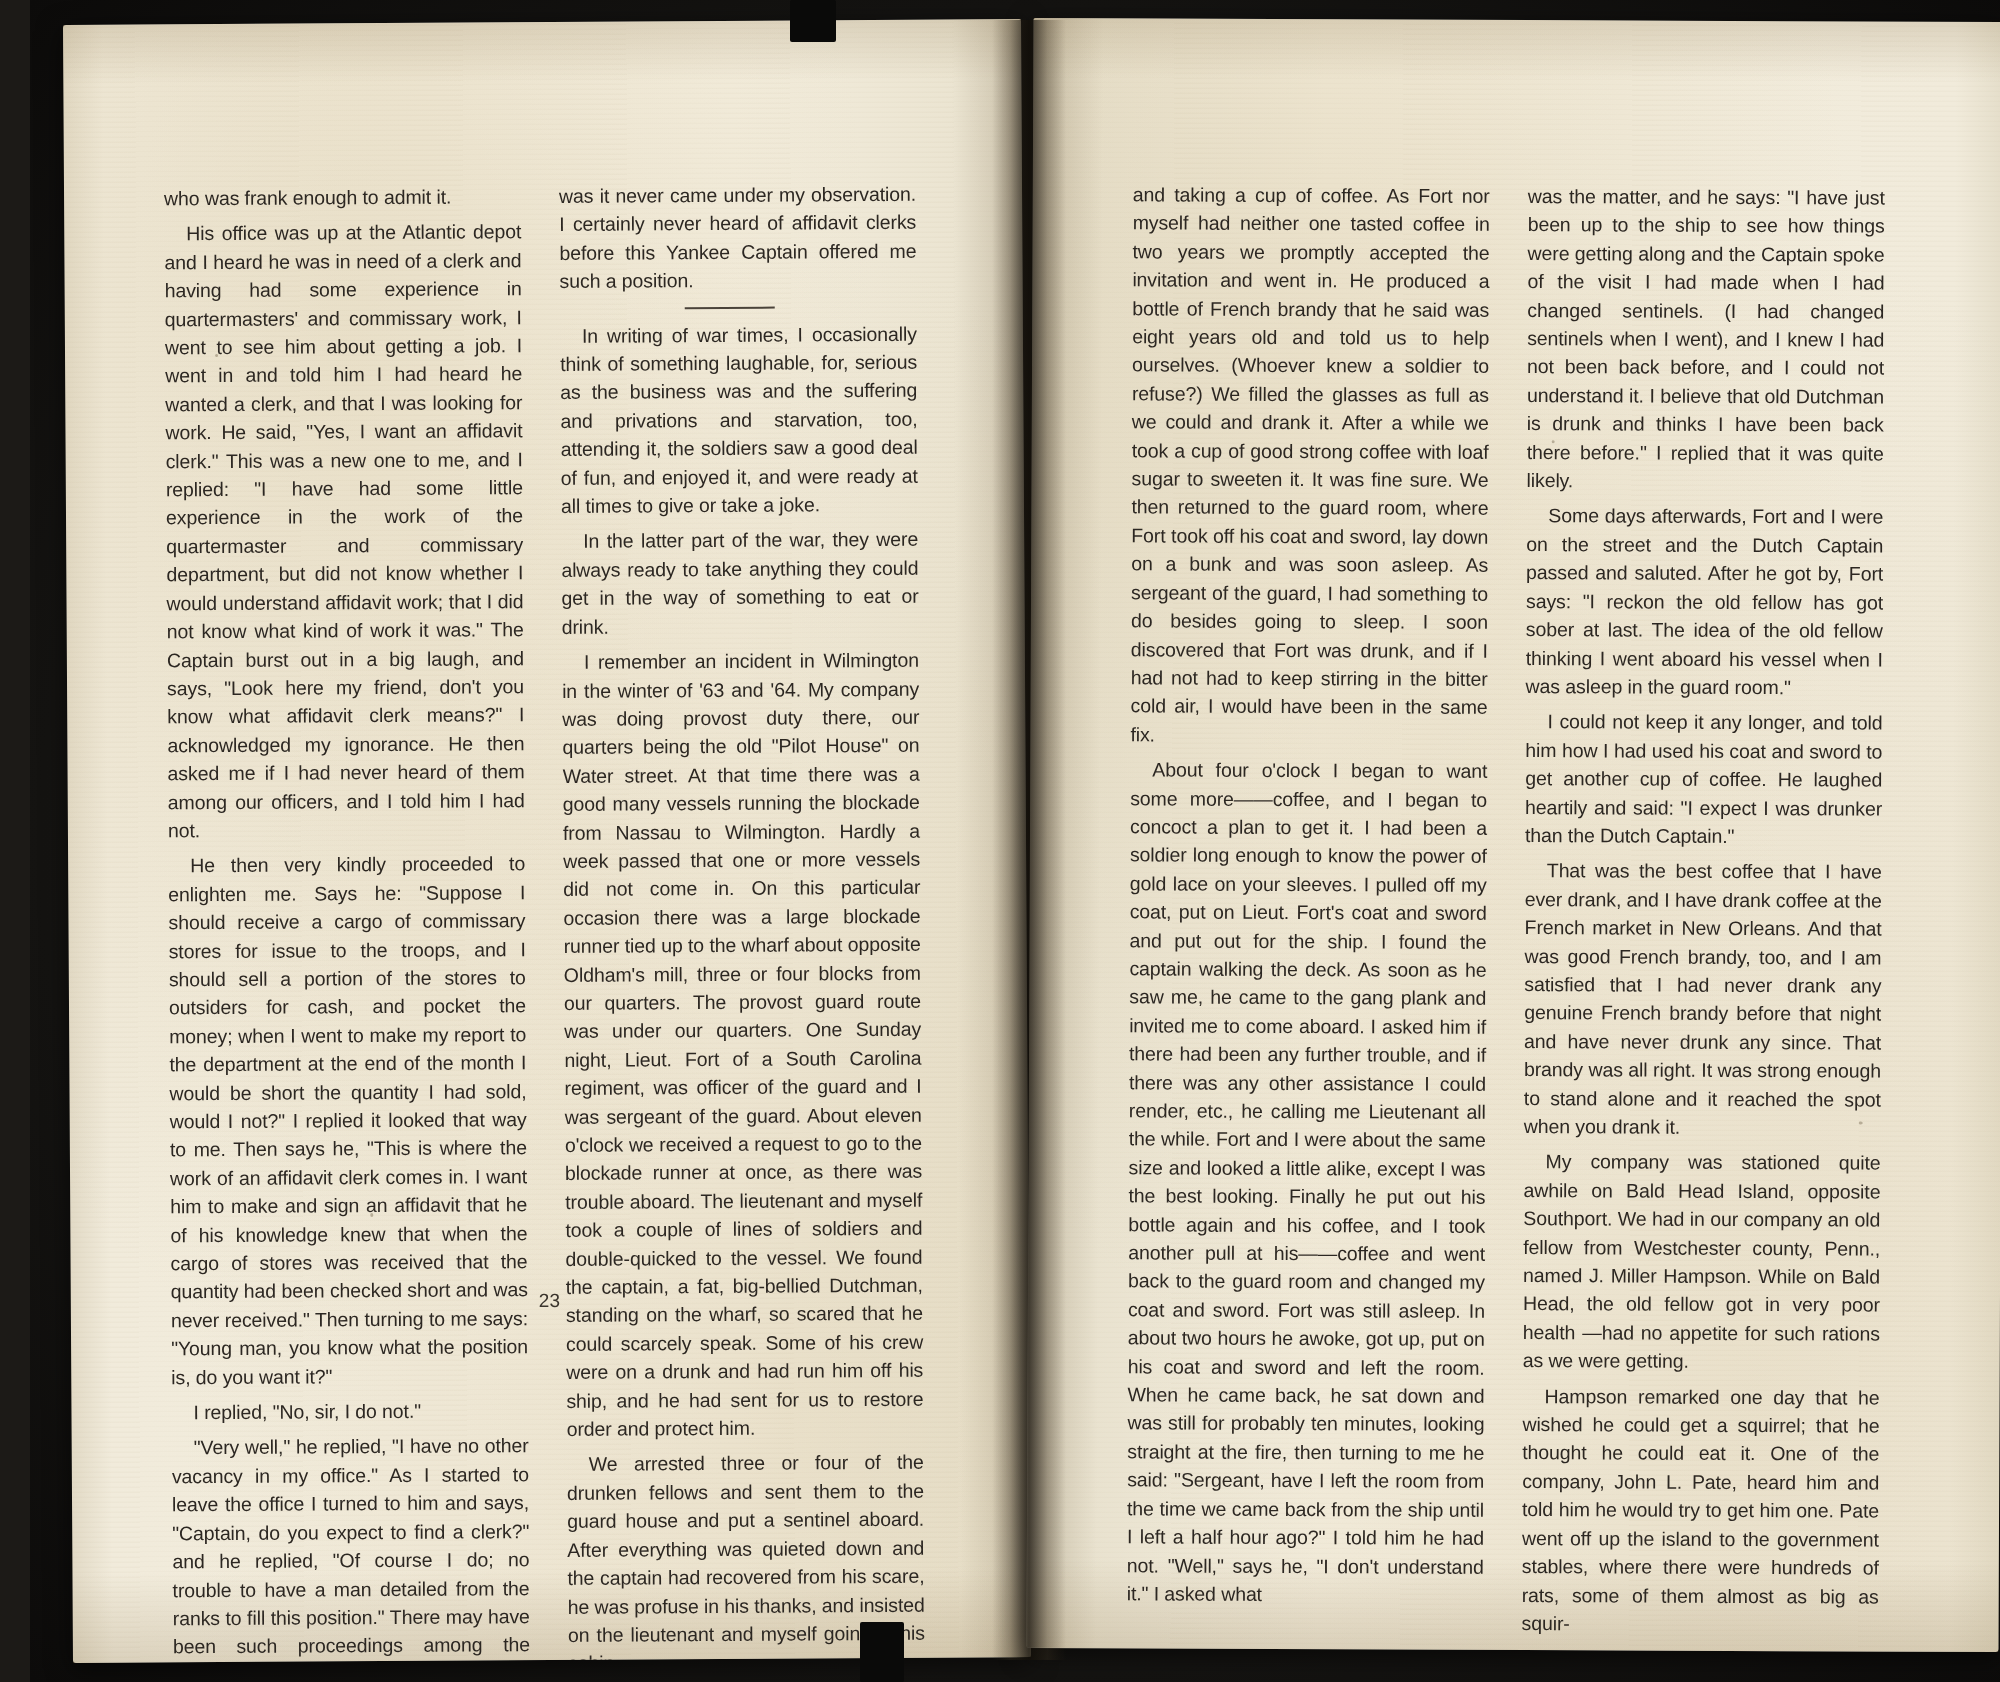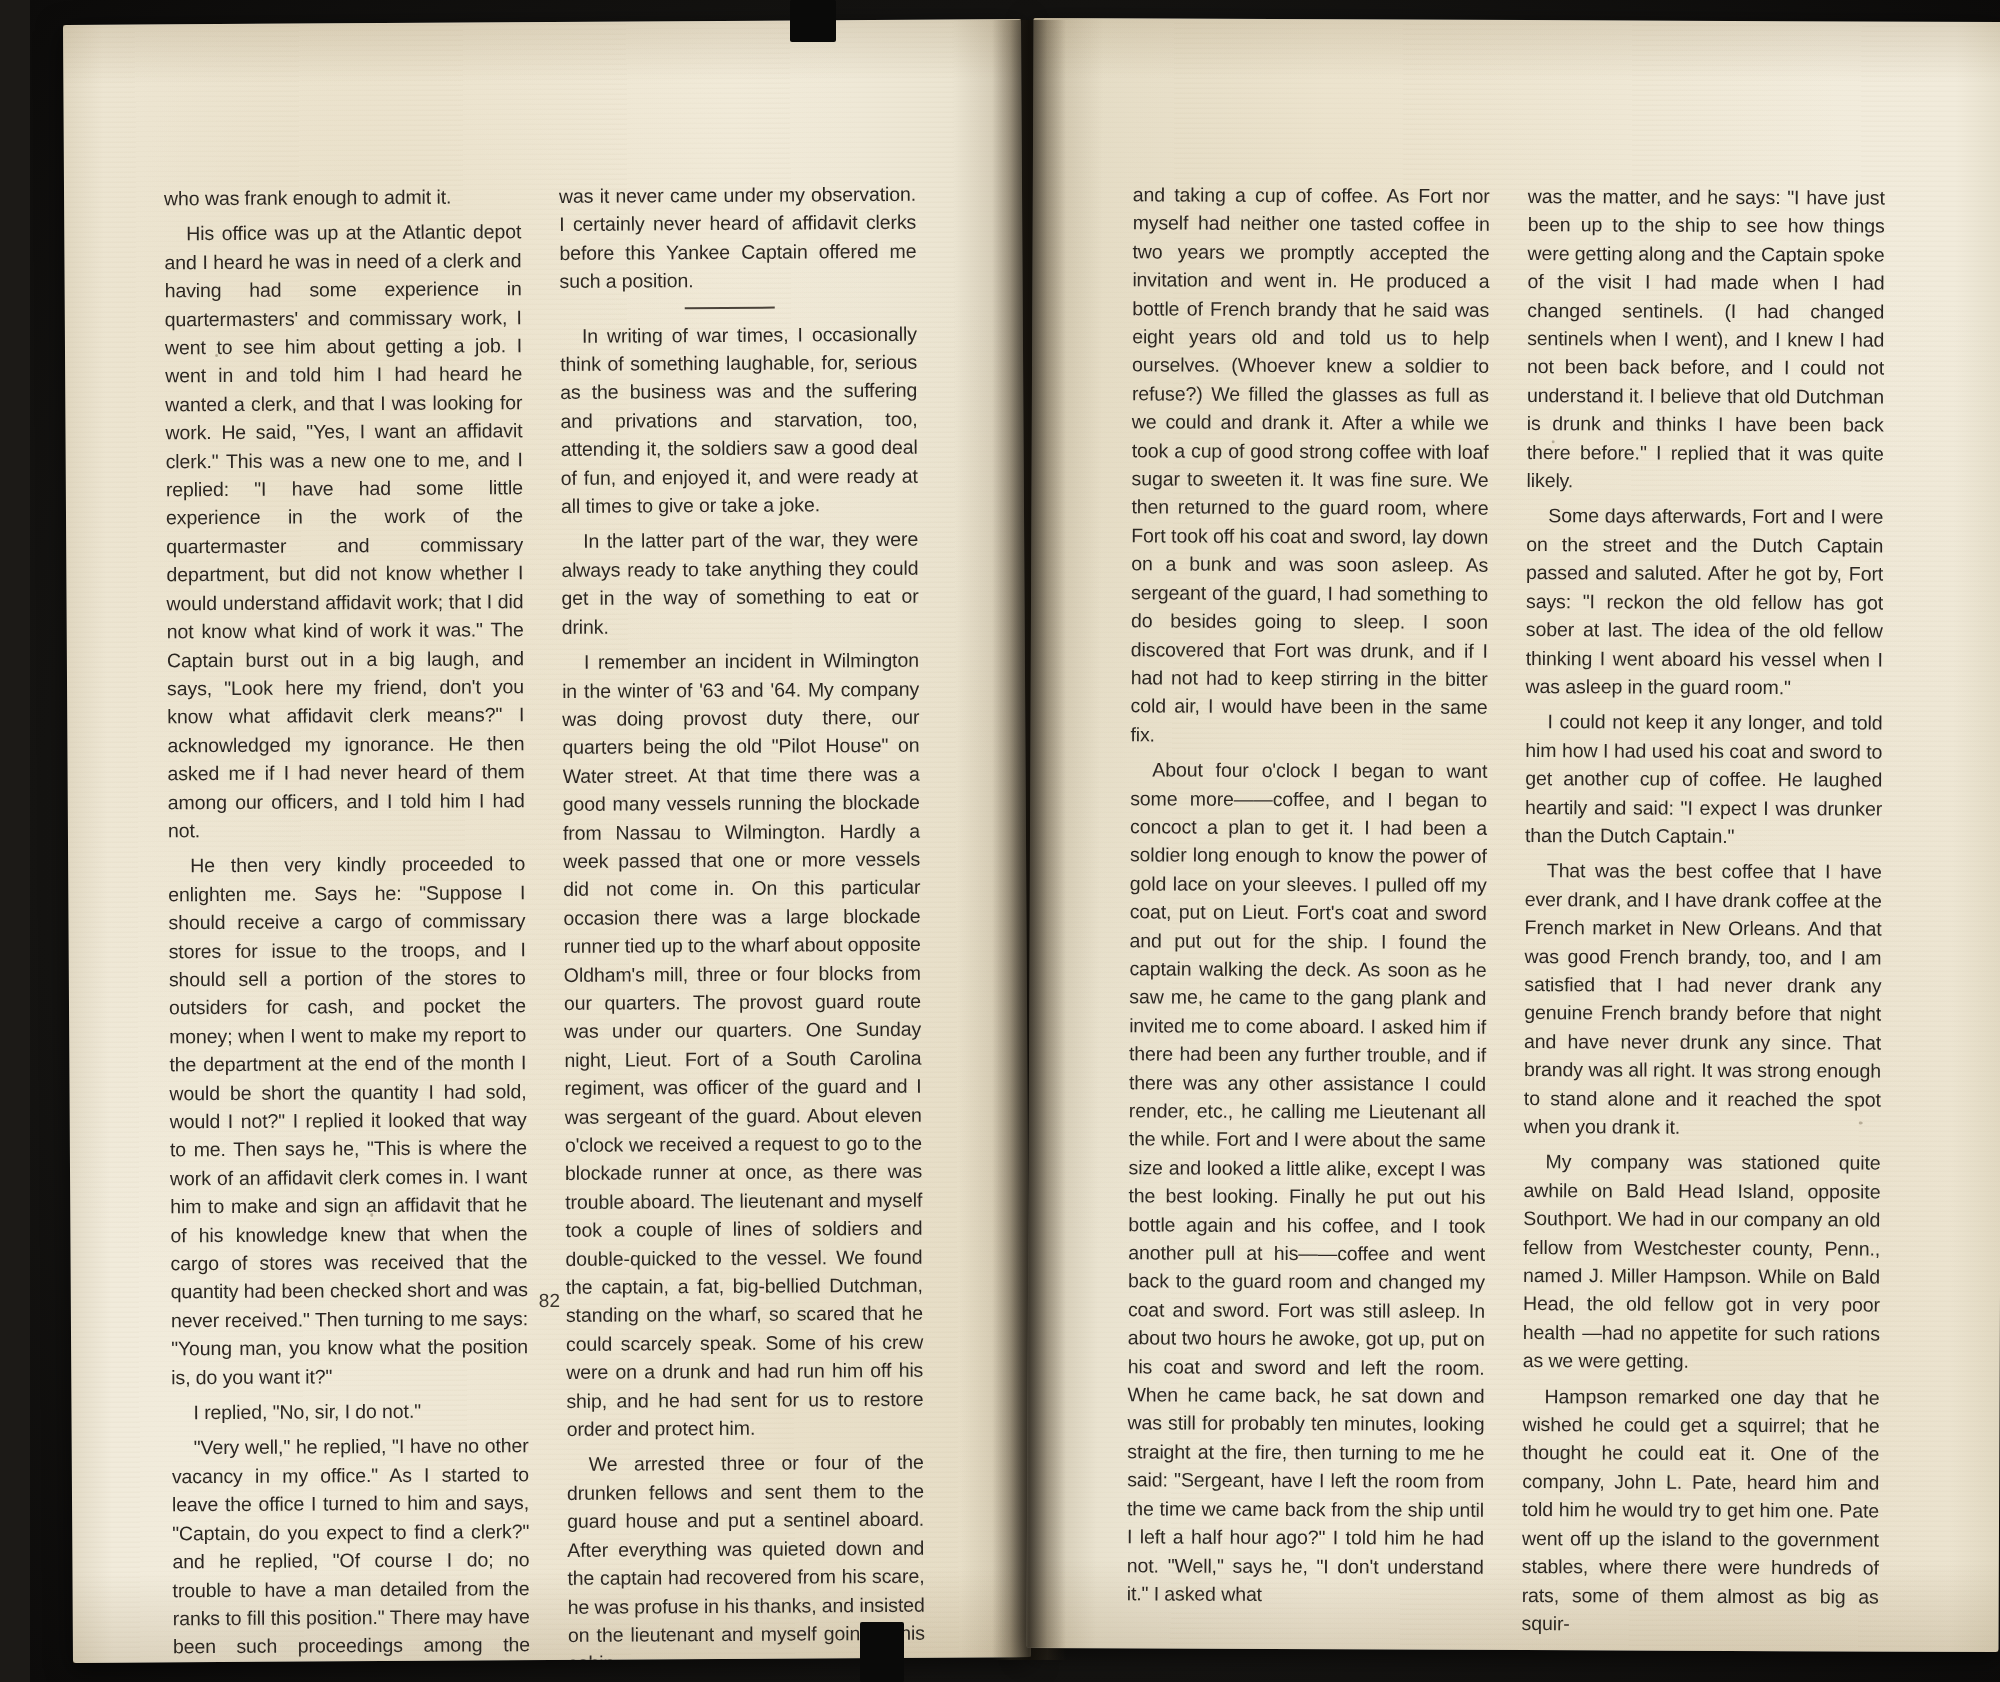--- a/index.html
+++ b/index.html
@@ -207,21 +207,21 @@
           <div class="col">
             <p class="noindent">was it never came under my observation. I certainly never heard of affidavit clerks before this Yankee Captain offered me such a position.</p>
             <div class="rule"></div>
             <p>In writing of war times, I occasionally think of something laughable, for, serious as the business was and the suffering and privations and starvation, too, attending it, the soldiers saw a good deal of fun, and enjoyed it, and were ready at all times to give or take a joke.</p>
             <p>In the latter part of the war, they were always ready to take anything they could get in the way of something to eat or drink.</p>
             <p>I remember an incident in Wilmington in the winter of '63 and '64. My company was doing provost duty there, our quarters being the old "Pilot House" on Water street. At that time there was a good many vessels running the blockade from Nassau to Wilmington. Hardly a week passed that one or more vessels did not come in. On this particular occasion there was a large blockade runner tied up to the wharf about opposite Oldham's mill, three or four blocks from our quarters. The provost guard route was under our quarters. One Sunday night, Lieut. Fort of a South Carolina regiment, was officer of the guard and I was sergeant of the guard. About eleven o'clock we received a request to go to the blockade runner at once, as there was trouble aboard. The lieutenant and myself took a couple of lines of soldiers and double-quicked to the vessel. We found the captain, a fat, big-bellied Dutchman, standing on the wharf, so scared that he could scarcely speak. Some of his crew were on a drunk and had run him off his ship, and he had sent for us to restore order and protect him.</p>
             <p>We arrested three or four of the drunken fellows and sent them to the guard house and put a sentinel aboard. After everything was quieted down and the captain had recovered from his scare, he was profuse in his thanks, and insisted on the lieutenant and myself going in his cabin</p>
           </div>
         </div>
 
-        <div class="folio folio-left">82</div>
+        <div class="folio folio-left">23</div>
       </div>
     </div>
 
     <div class="page page-right">
       <div class="page-inner">
         <div class="paper-grain"></div>
         <div class="page-curl-top"></div>
         <div class="page-curl-bottom"></div>
         <div class="edge-dark-right"></div>
 

